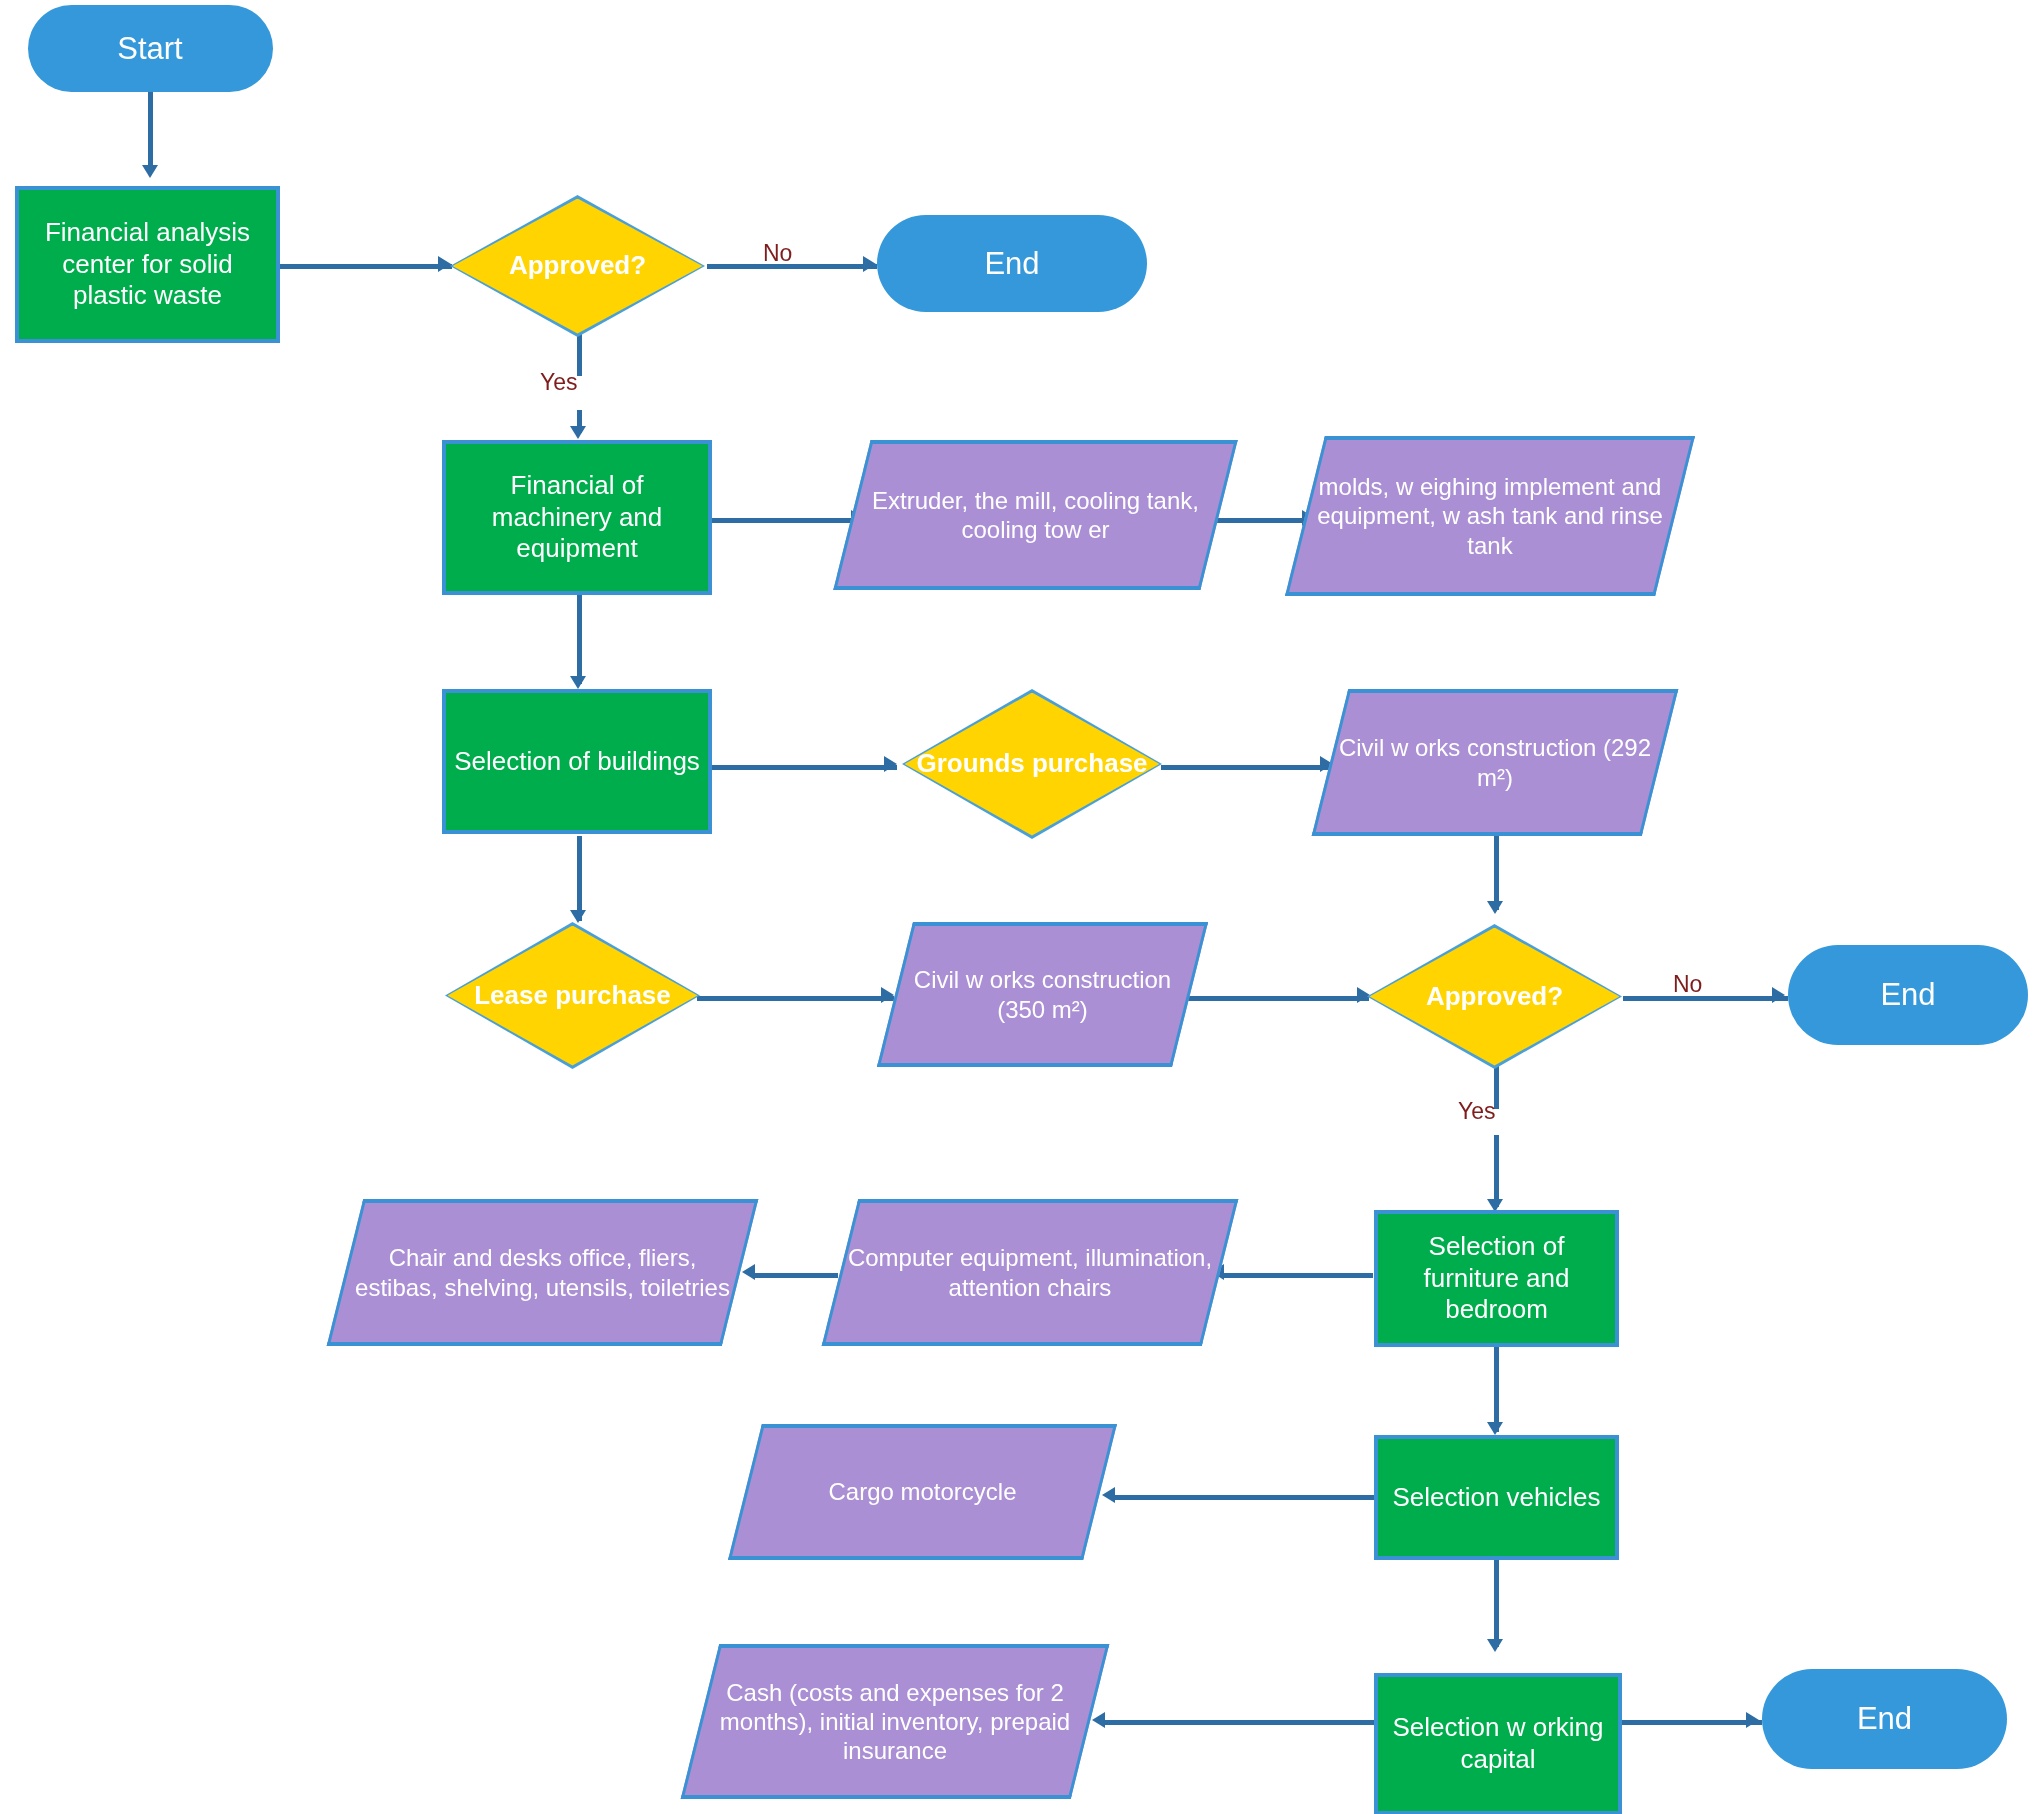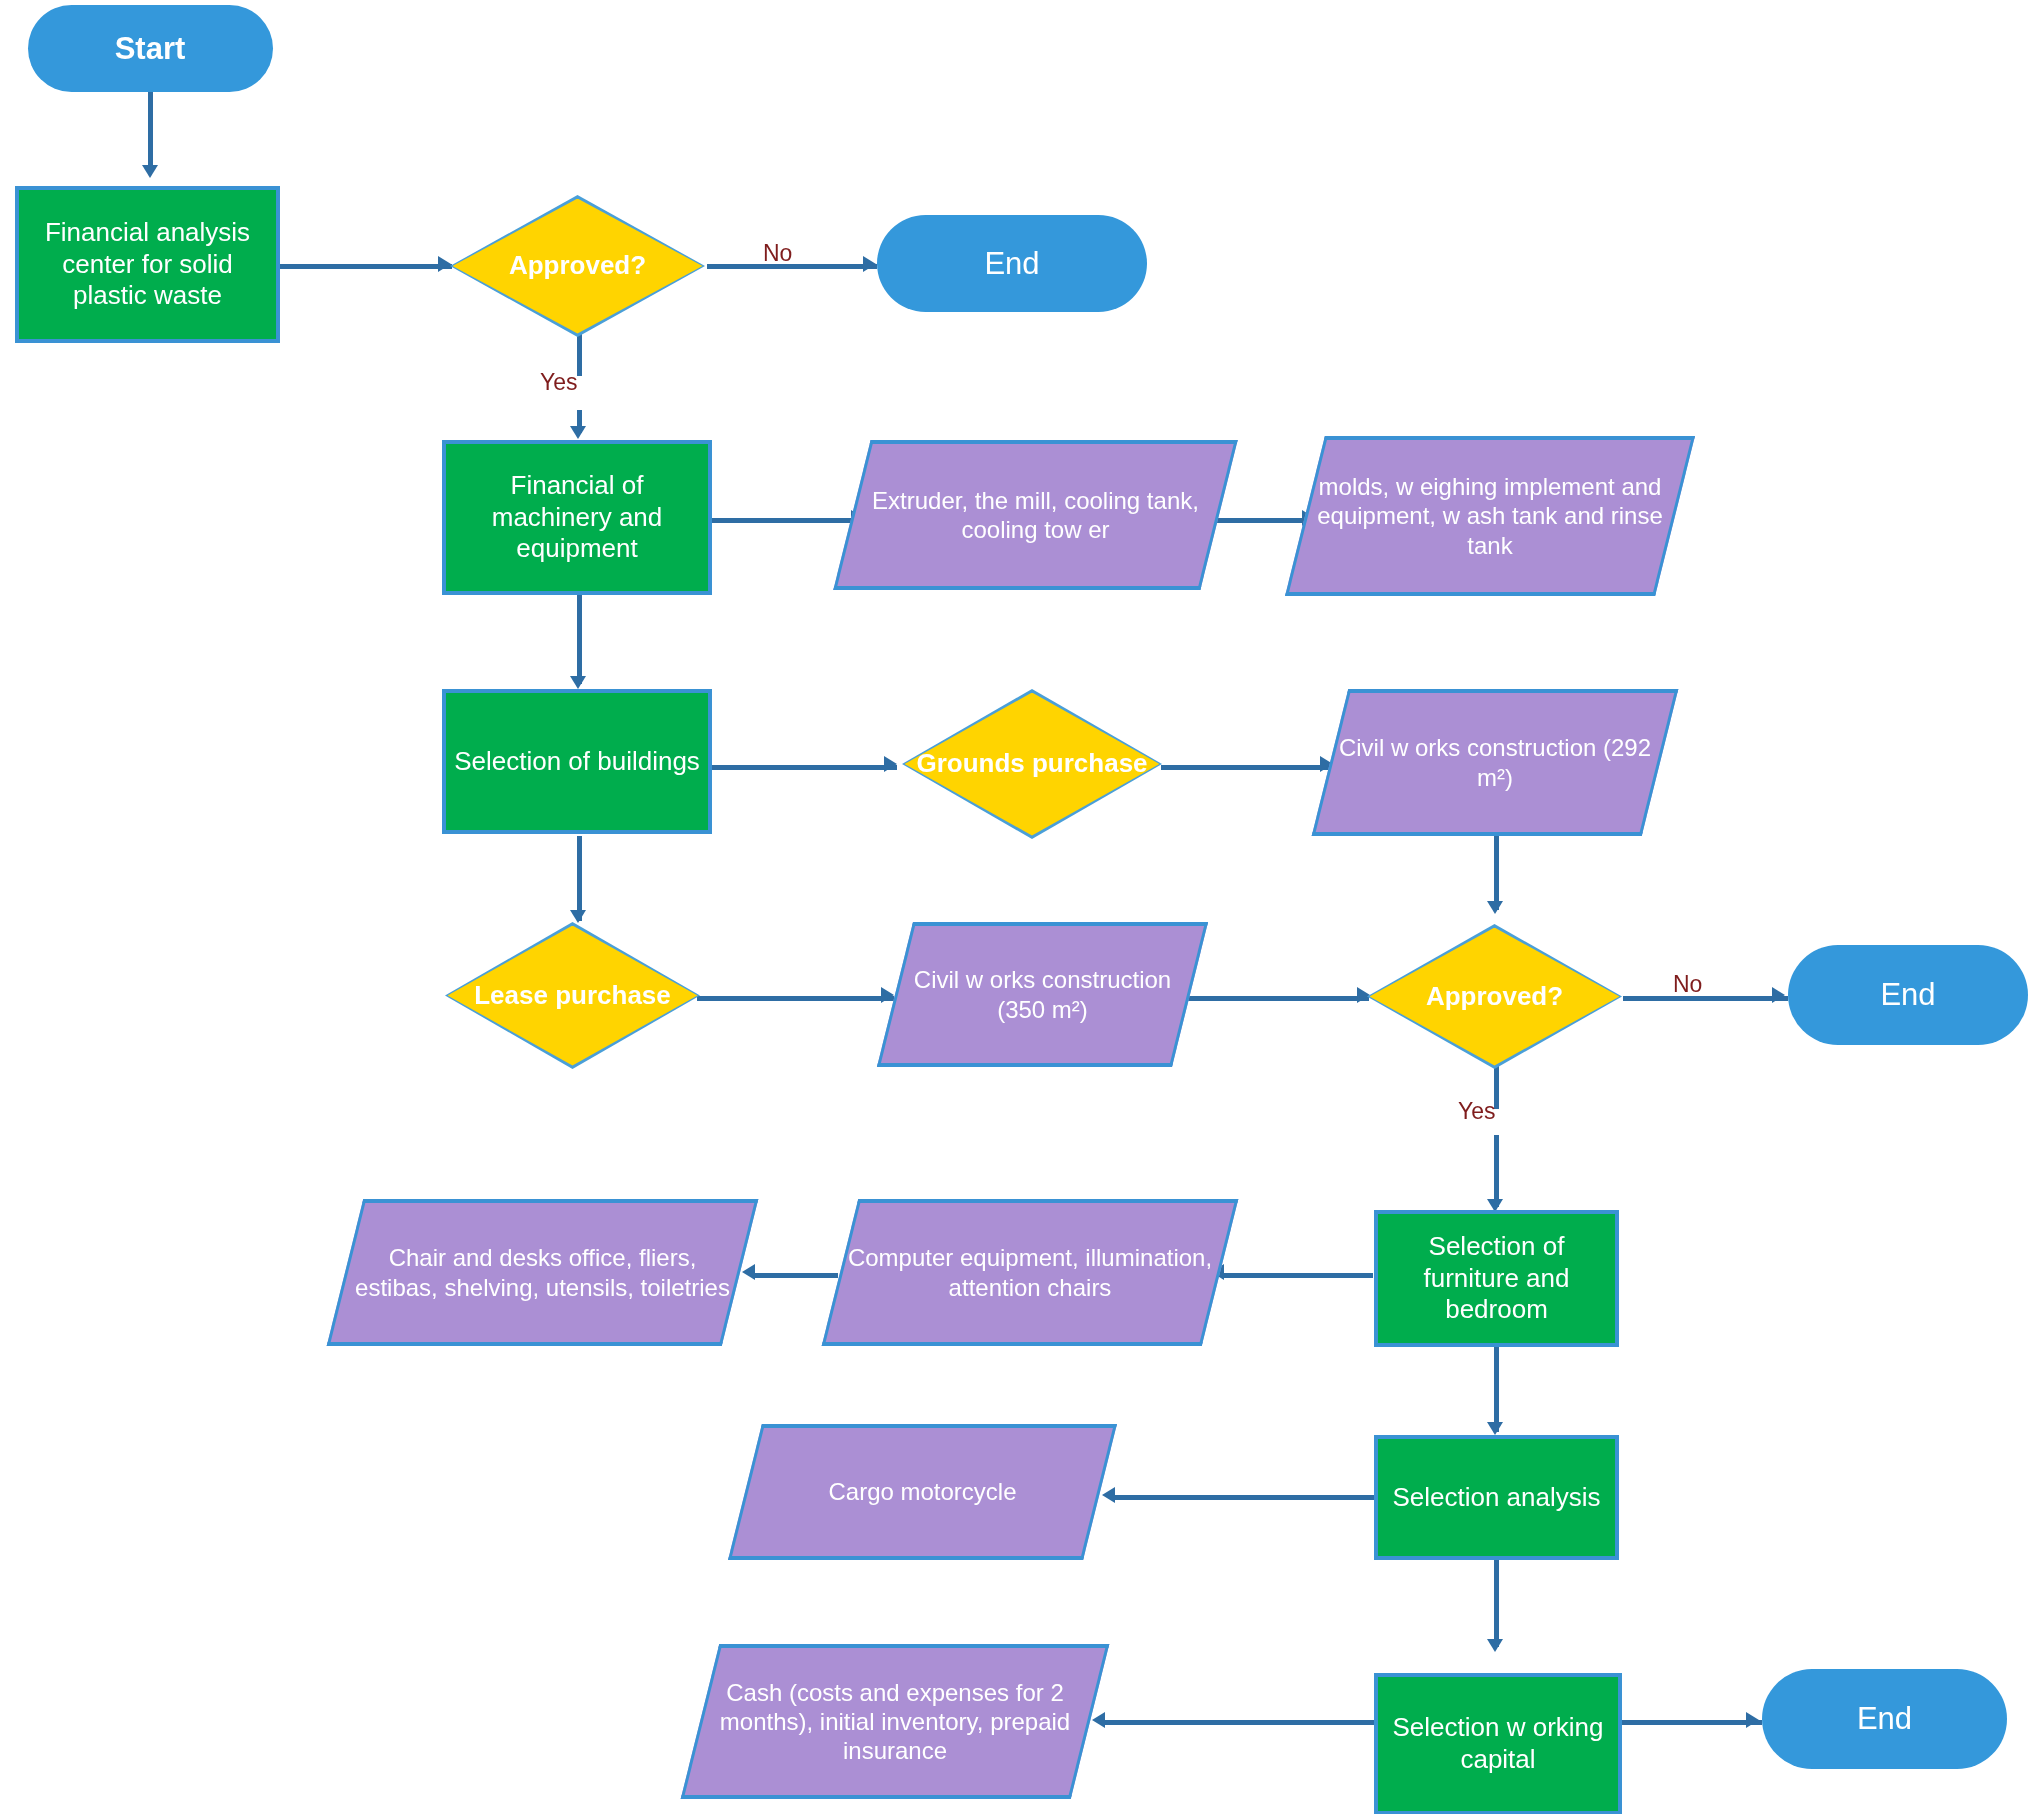--- a/index.html
+++ b/index.html
@@ -114,21 +114,21 @@
 
   <div class="vline" style="left:1494px;top:1560px;height:87px;"></div>
   <div class="arrow ar-d" style="left:1487px;top:1639px;"></div>
 
   <div class="hline" style="left:1103px;top:1720px;width:272px;"></div>
   <div class="arrow ar-l" style="left:1092px;top:1712px;"></div>
 
   <div class="hline" style="left:1622px;top:1720px;width:140px;"></div>
   <div class="arrow ar-r" style="left:1746px;top:1712px;"></div>
 
-  <div class="node terminator" style="left:27.5px;top:5px;width:245px;height:87px;font-weight:bold;">
+  <div class="node terminator" style="left:27.5px;top:5px;width:245px;height:87px;">
     <span class="lbl">Start</span>
   </div>
 
   <div class="node process" style="left:15px;top:186px;width:265px;height:157px;">
     <span class="lbl">Financial analysis center for solid plastic waste</span>
   </div>
 
   <div class="node decision" style="left:450px;top:195px;width:255px;height:142px;">
     <span class="dia2"></span>
     <span class="dia3"></span>
@@ -203,21 +203,21 @@
     <span class="lbl">Computer equipment, illumination, attention chairs</span>
   </div>
 
   <div class="node data" style="left:345px;top:1199px;width:395px;height:147px;">
     <span class="par"></span>
     <span class="paredge"></span>
     <span class="lbl">Chair and desks office, fliers, estibas, shelving, utensils, toiletries</span>
   </div>
 
   <div class="node process" style="left:1374px;top:1435px;width:245px;height:125px;">
-    <span class="lbl">Selection analysis</span>
+    <span class="lbl">Selection vehicles</span>
   </div>
 
   <div class="node data" style="left:745px;top:1424px;width:355px;height:136px;">
     <span class="par"></span>
     <span class="paredge"></span>
     <span class="lbl">Cargo motorcycle</span>
   </div>
 
   <div class="node process" style="left:1374px;top:1649px;width:248px;height:142px;margin-top:24px;">
     <span class="lbl">Selection w orking capital</span>

